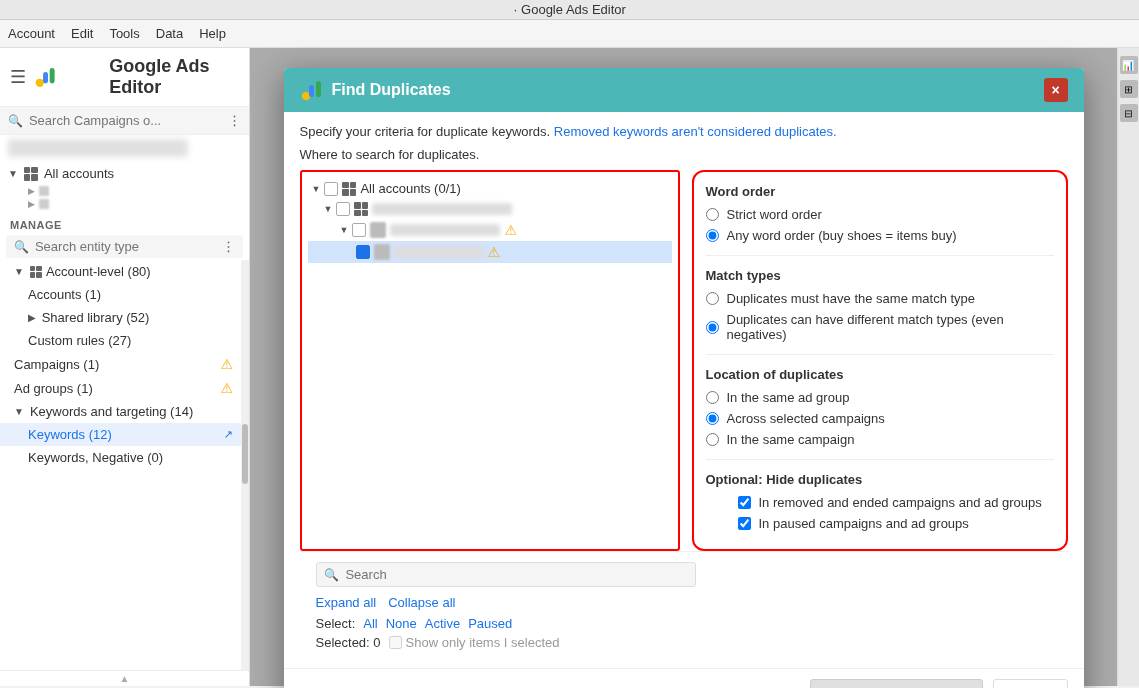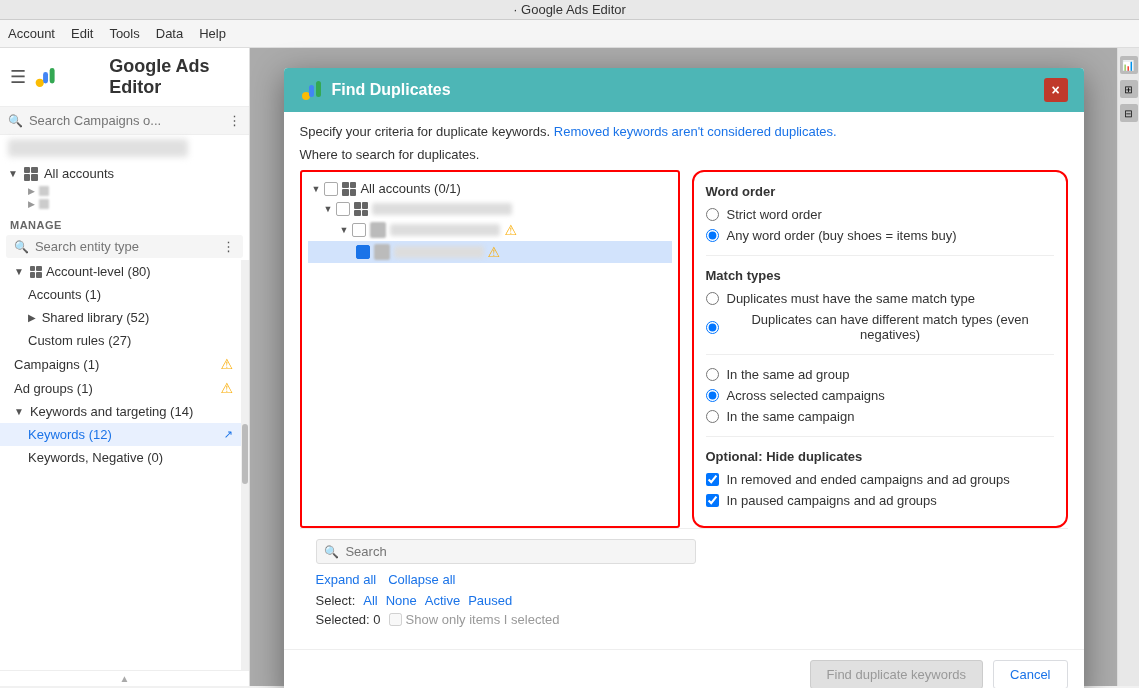--- a/index.html
+++ b/index.html
@@ -313,34 +313,35 @@
     }
 
     .radio-item {
       display: flex;
       align-items: center;
       gap: 8px;
       margin-bottom: 6px;
       cursor: pointer;
     }
     .radio-item input[type="radio"] { margin: 0; cursor: pointer; }
-    .radio-label { font-size: 13px; color: #333; text-align: center; }
+    .radio-label { font-size: 13px; color: #333; }
 
     .option-divider {
       height: 1px;
       background: #eee;
       margin: 12px 0;
     }
 
     .checkbox-item {
       display: flex;
       align-items: center;
       gap: 8px;
       margin-bottom: 6px;
       cursor: pointer;
+      margin-left: 32px;
     }
     .checkbox-item input[type="checkbox"] { margin: 0; cursor: pointer; }
     .checkbox-label { font-size: 13px; color: #333; }
 
     
     .modal-bottom {
       border-top: 1px solid #eee;
       padding: 10px 16px;
     }
 
@@ -694,20 +695,21 @@
                 <label for="mt_same" class="radio-label">Duplicates must have the same match type</label>
               </div>
 
               <div class="radio-item">
                 <input type="radio" name="match_type" id="mt_diff" checked="" style="">
                 <label for="mt_diff" class="radio-label">Duplicates can have different match types (even negatives)</label>
               </div>
 
               <div class="option-divider"></div>
 
+              <div class="option-section-title">Location of duplicates</div>
 
               <div class="radio-item">
                 <input type="radio" name="location" id="loc_ag" style="">
                 <label for="loc_ag" class="radio-label">In the same ad group</label>
               </div>
 
               <div class="radio-item">
                 <input type="radio" name="location" id="loc_across" checked="" style="">
                 <label for="loc_across" class="radio-label">Across selected campaigns</label>
               </div>

